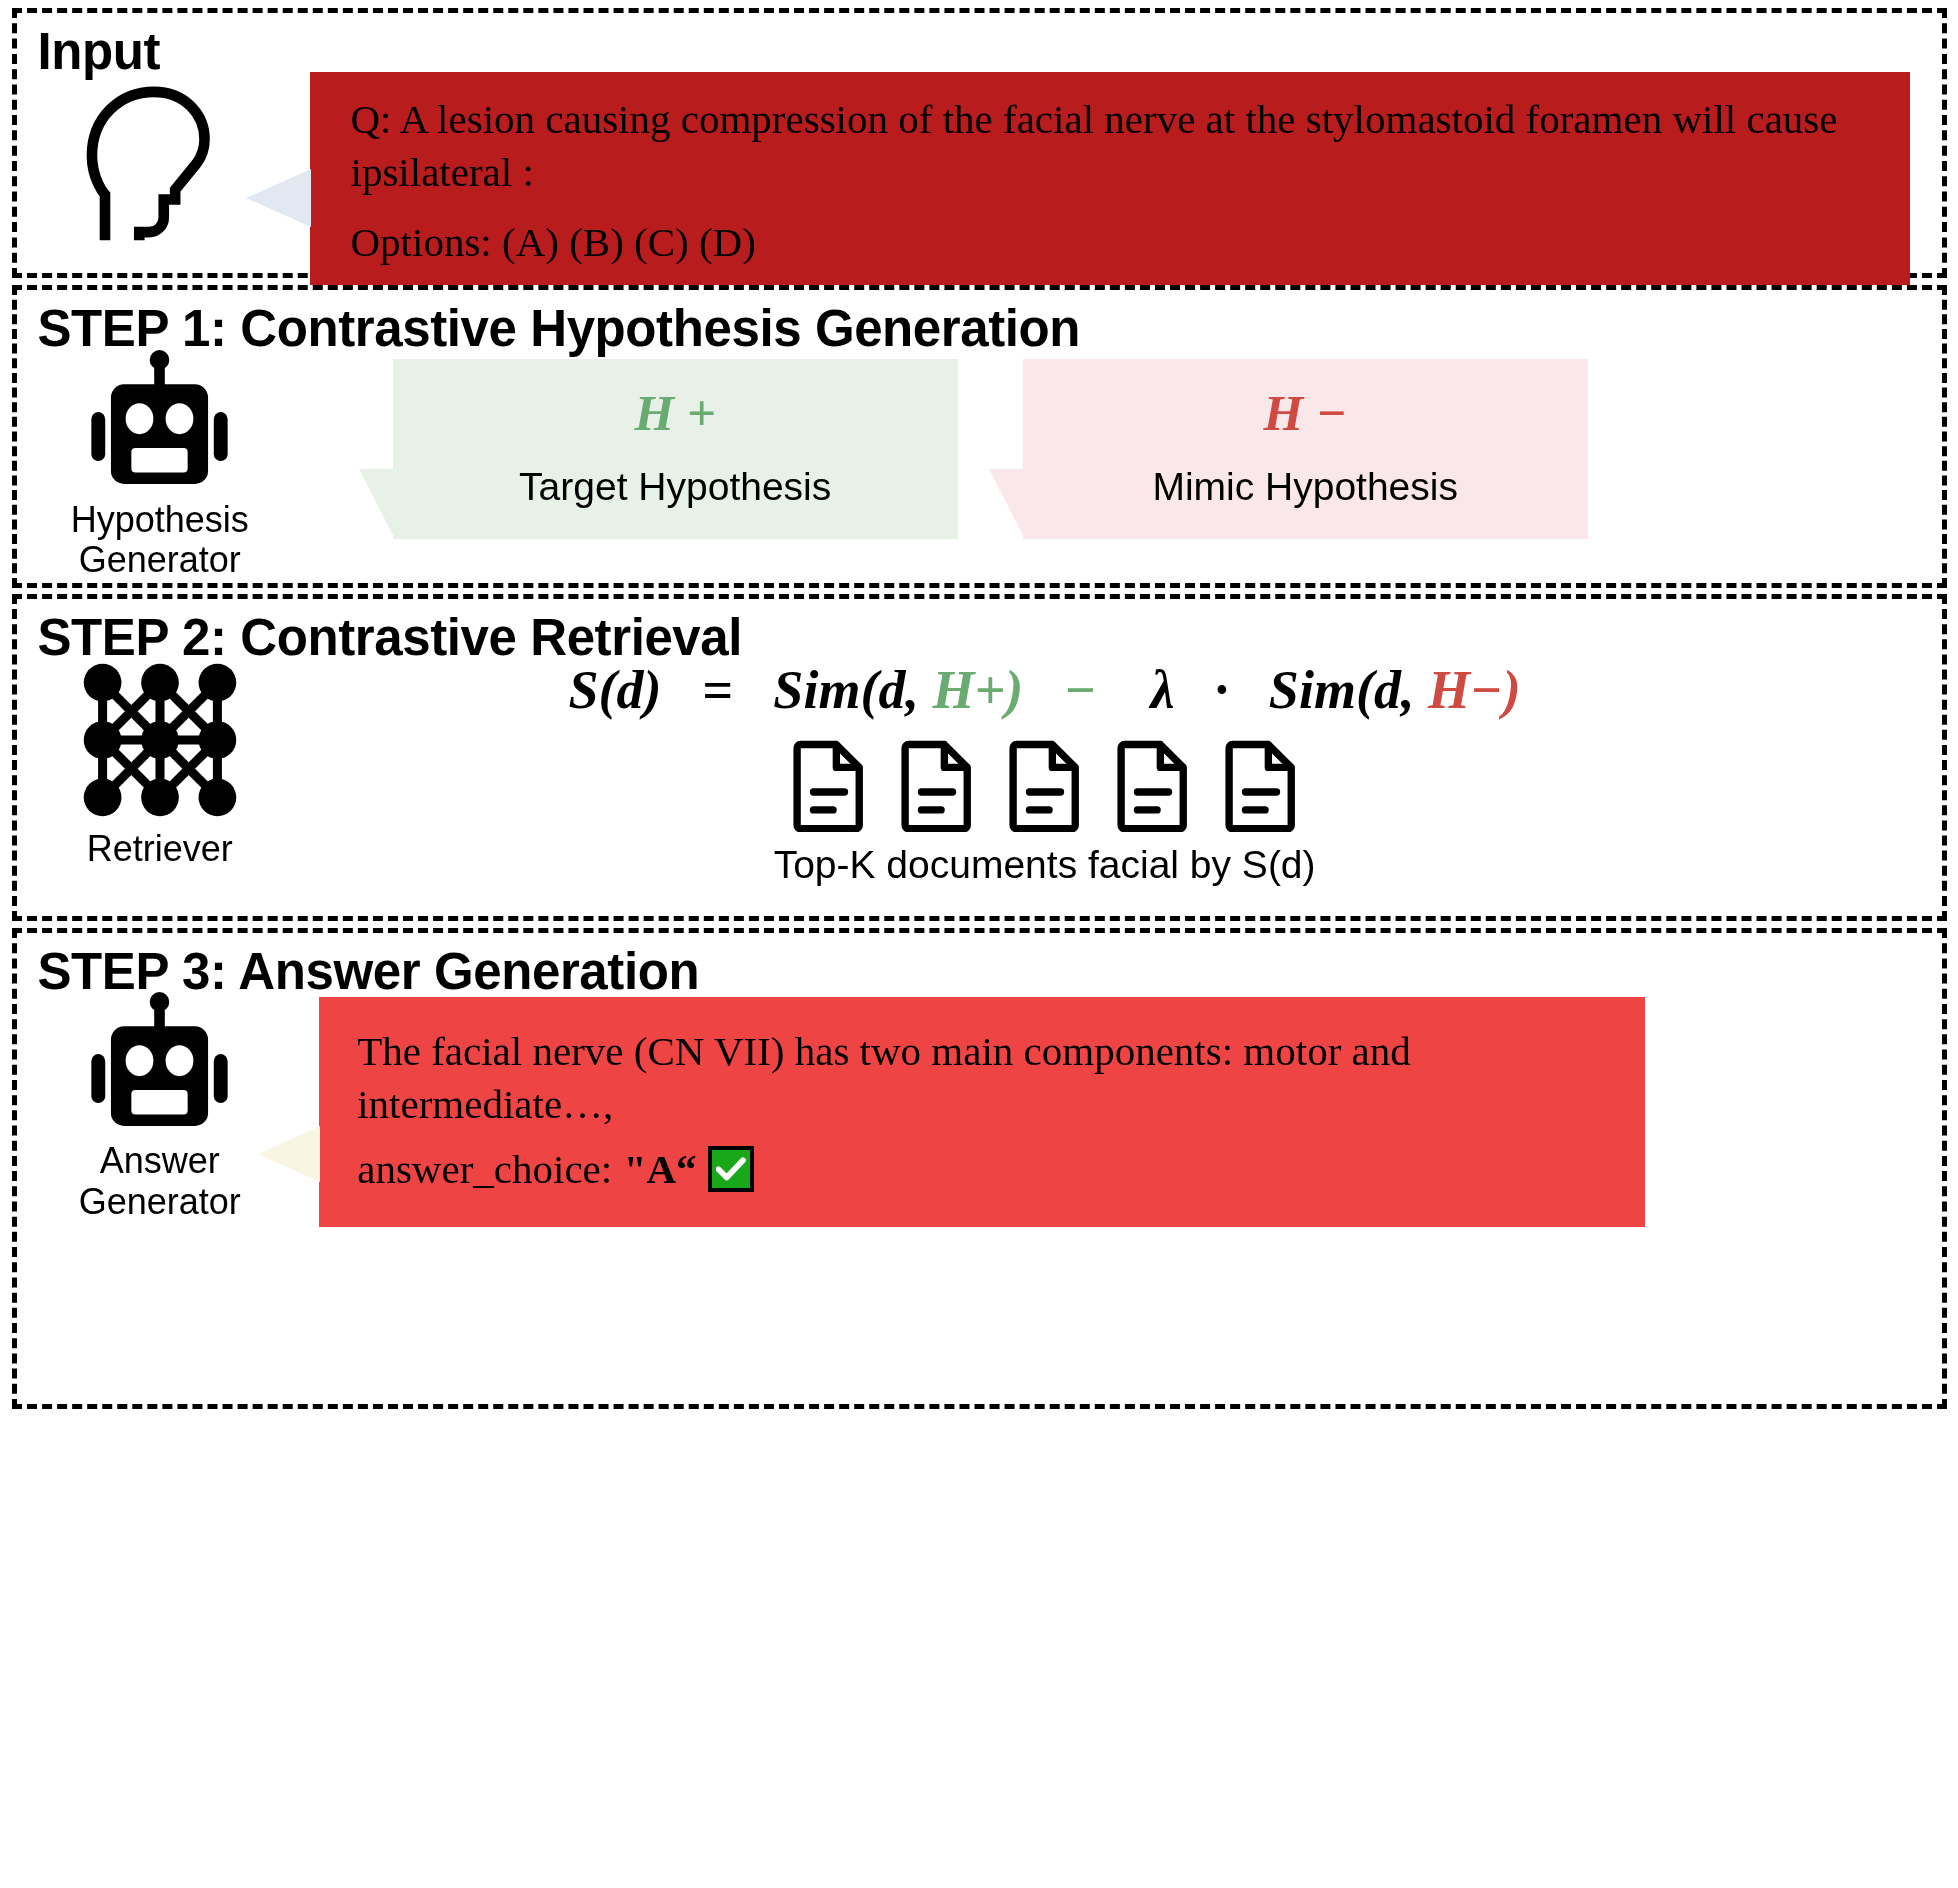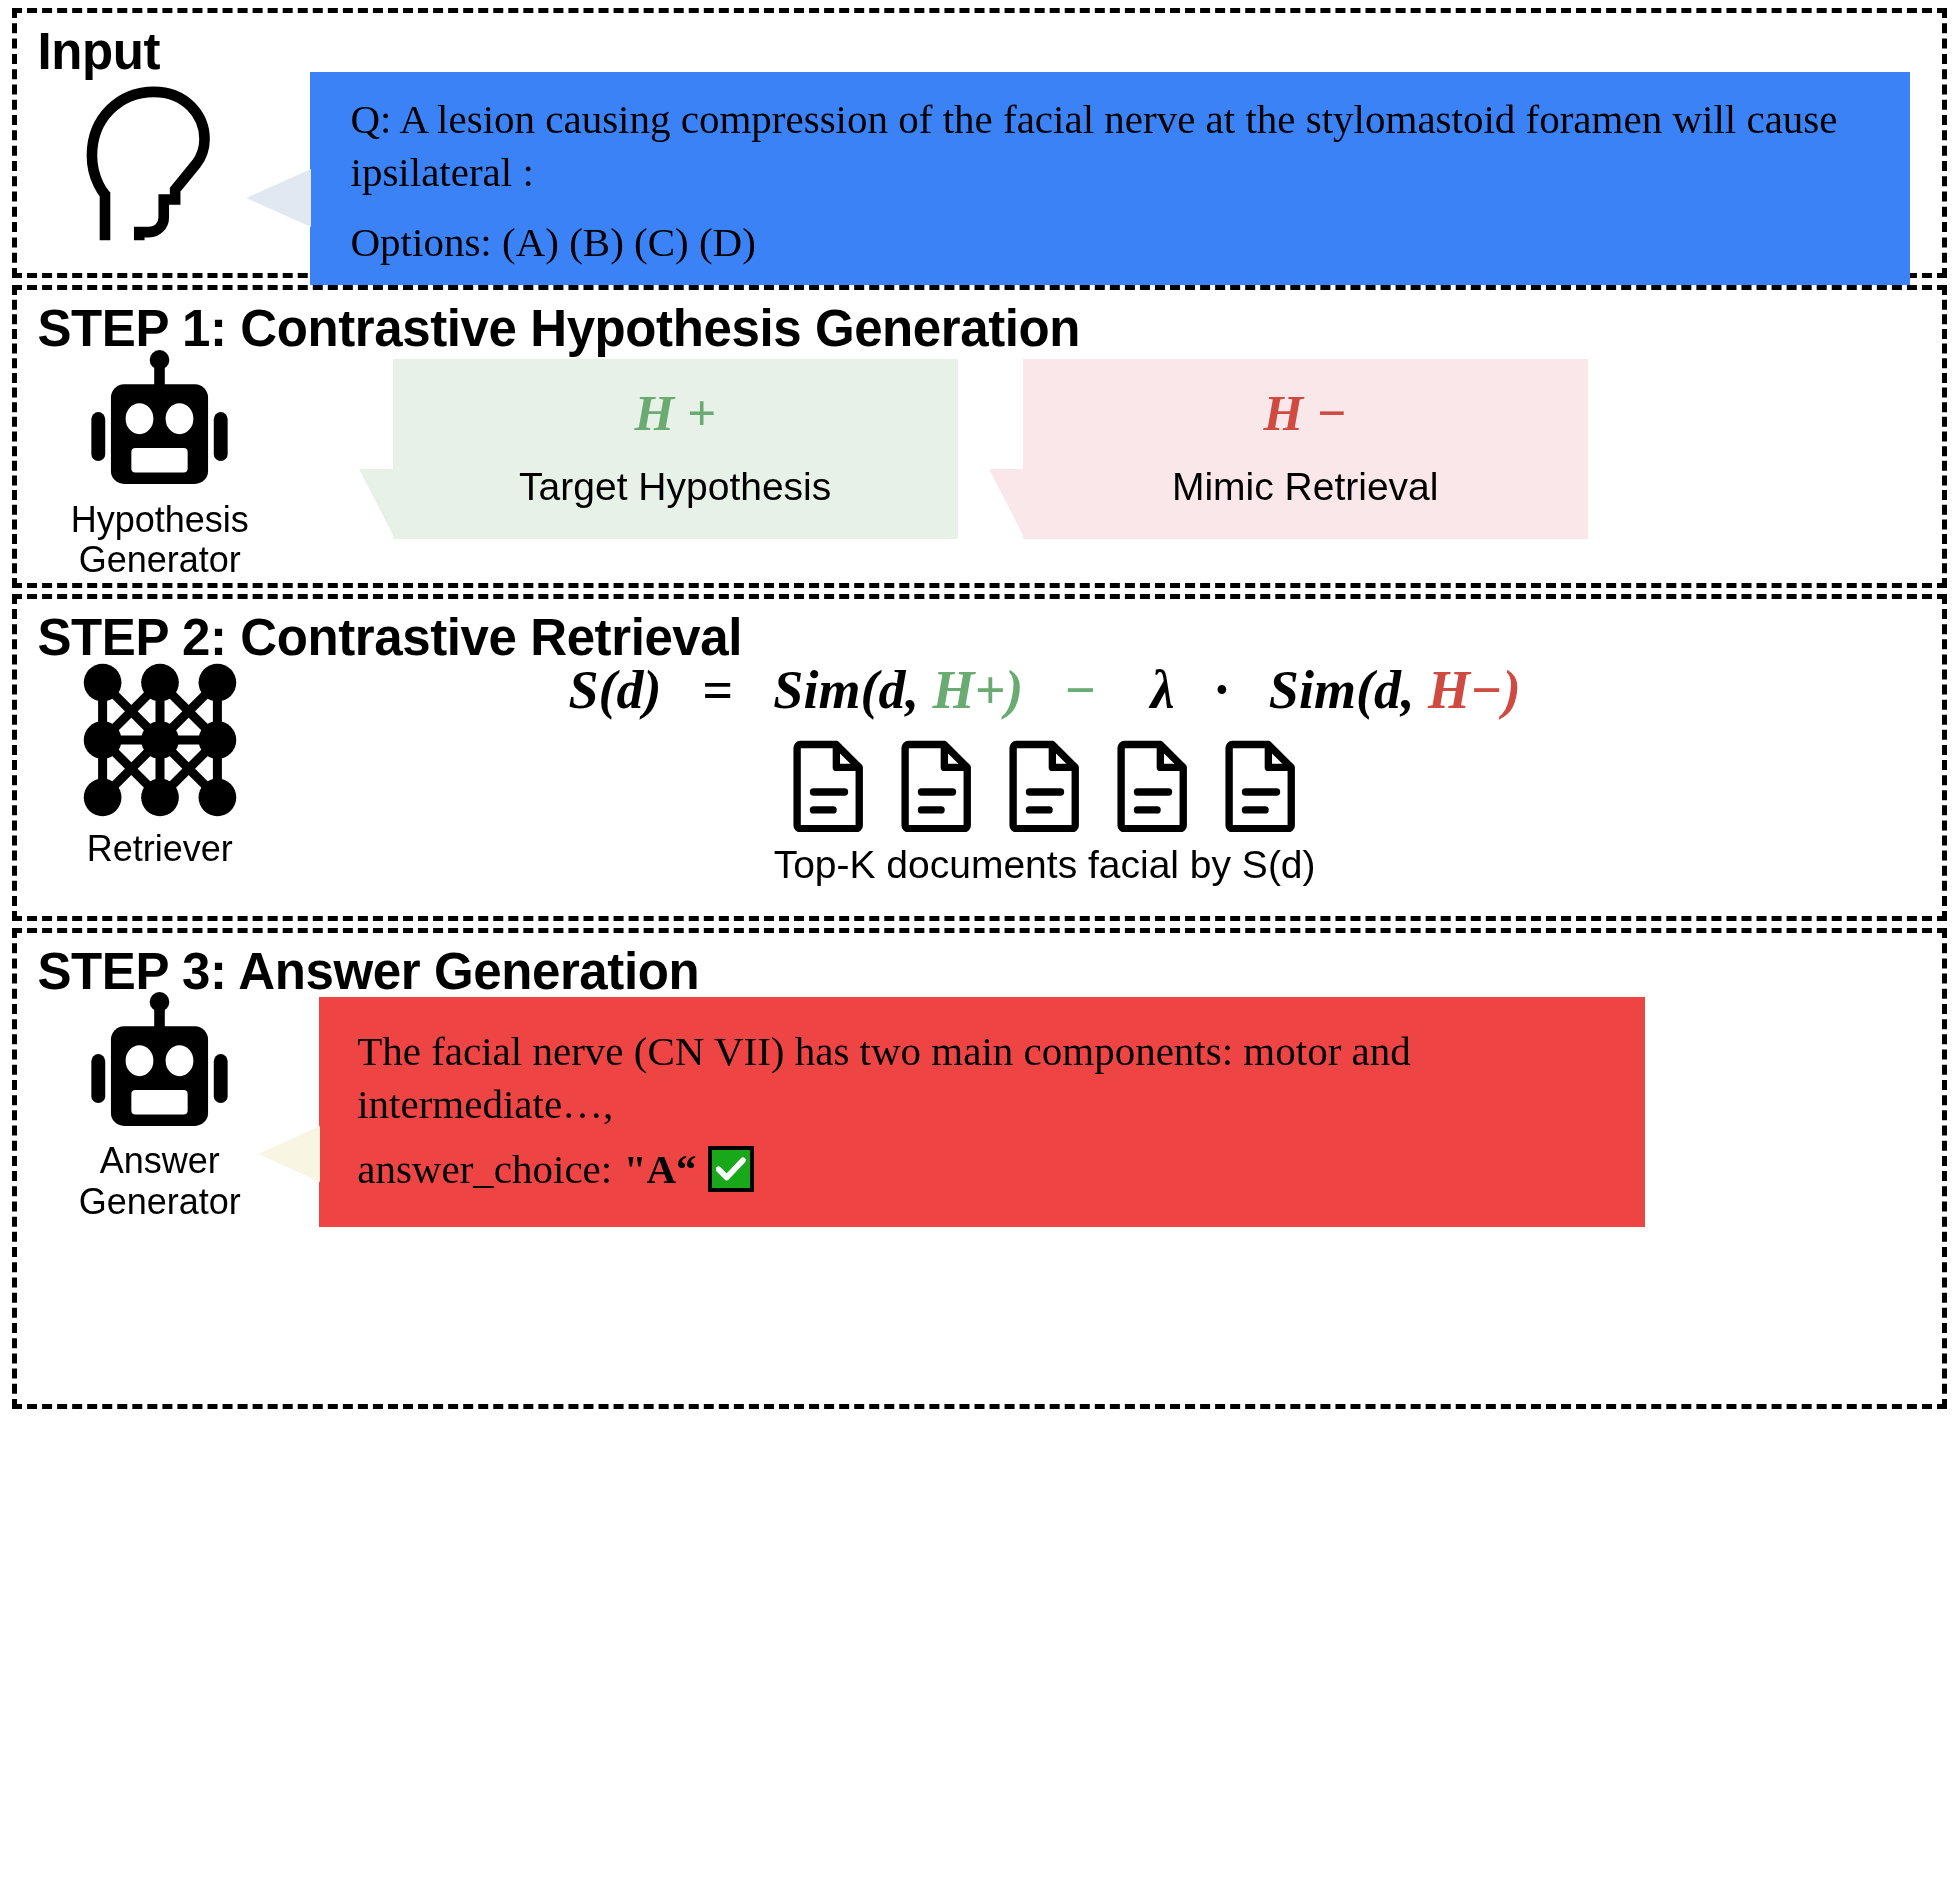--- a/index.html
+++ b/index.html
@@ -55,21 +55,21 @@
   }
   .head-wrap {
     width: 270px;
     display: flex;
     justify-content: center;
     align-items: center;
     padding-top: 8.2px;
   }
   .q-bubble {
     position: relative;
-    background: #3b82f6;
+    background: #b91c1c;
     width: 1600px;
     box-sizing: border-box;
     padding: 21px 33px 24.5px 41px;
     margin-left: 23px;
   }
   .q-bubble .tail {
     position: absolute;
     left: -64px;
     top: 97px;
     width: 0; height: 0;
@@ -292,21 +292,21 @@
 
       <div class="hypo-boxes">
         <div class="hypo-box pos">
           <div class="tail-b"></div>
           <div class="hypo-sym pos">H +</div>
           <div class="hypo-name">Target Hypothesis</div>
         </div>
         <div class="hypo-box neg">
           <div class="tail-b"></div>
           <div class="hypo-sym neg">H −</div>
-          <div class="hypo-name">Mimic Retrieval</div>
+          <div class="hypo-name">Mimic Hypothesis</div>
         </div>
       </div>
     </div>
   </section>
 
   <section class="panel panel-step2">
     <div class="panel-title">STEP 2: Contrastive Retrieval</div>
 
     <div class="step2-row">
       <div class="agent-col">

